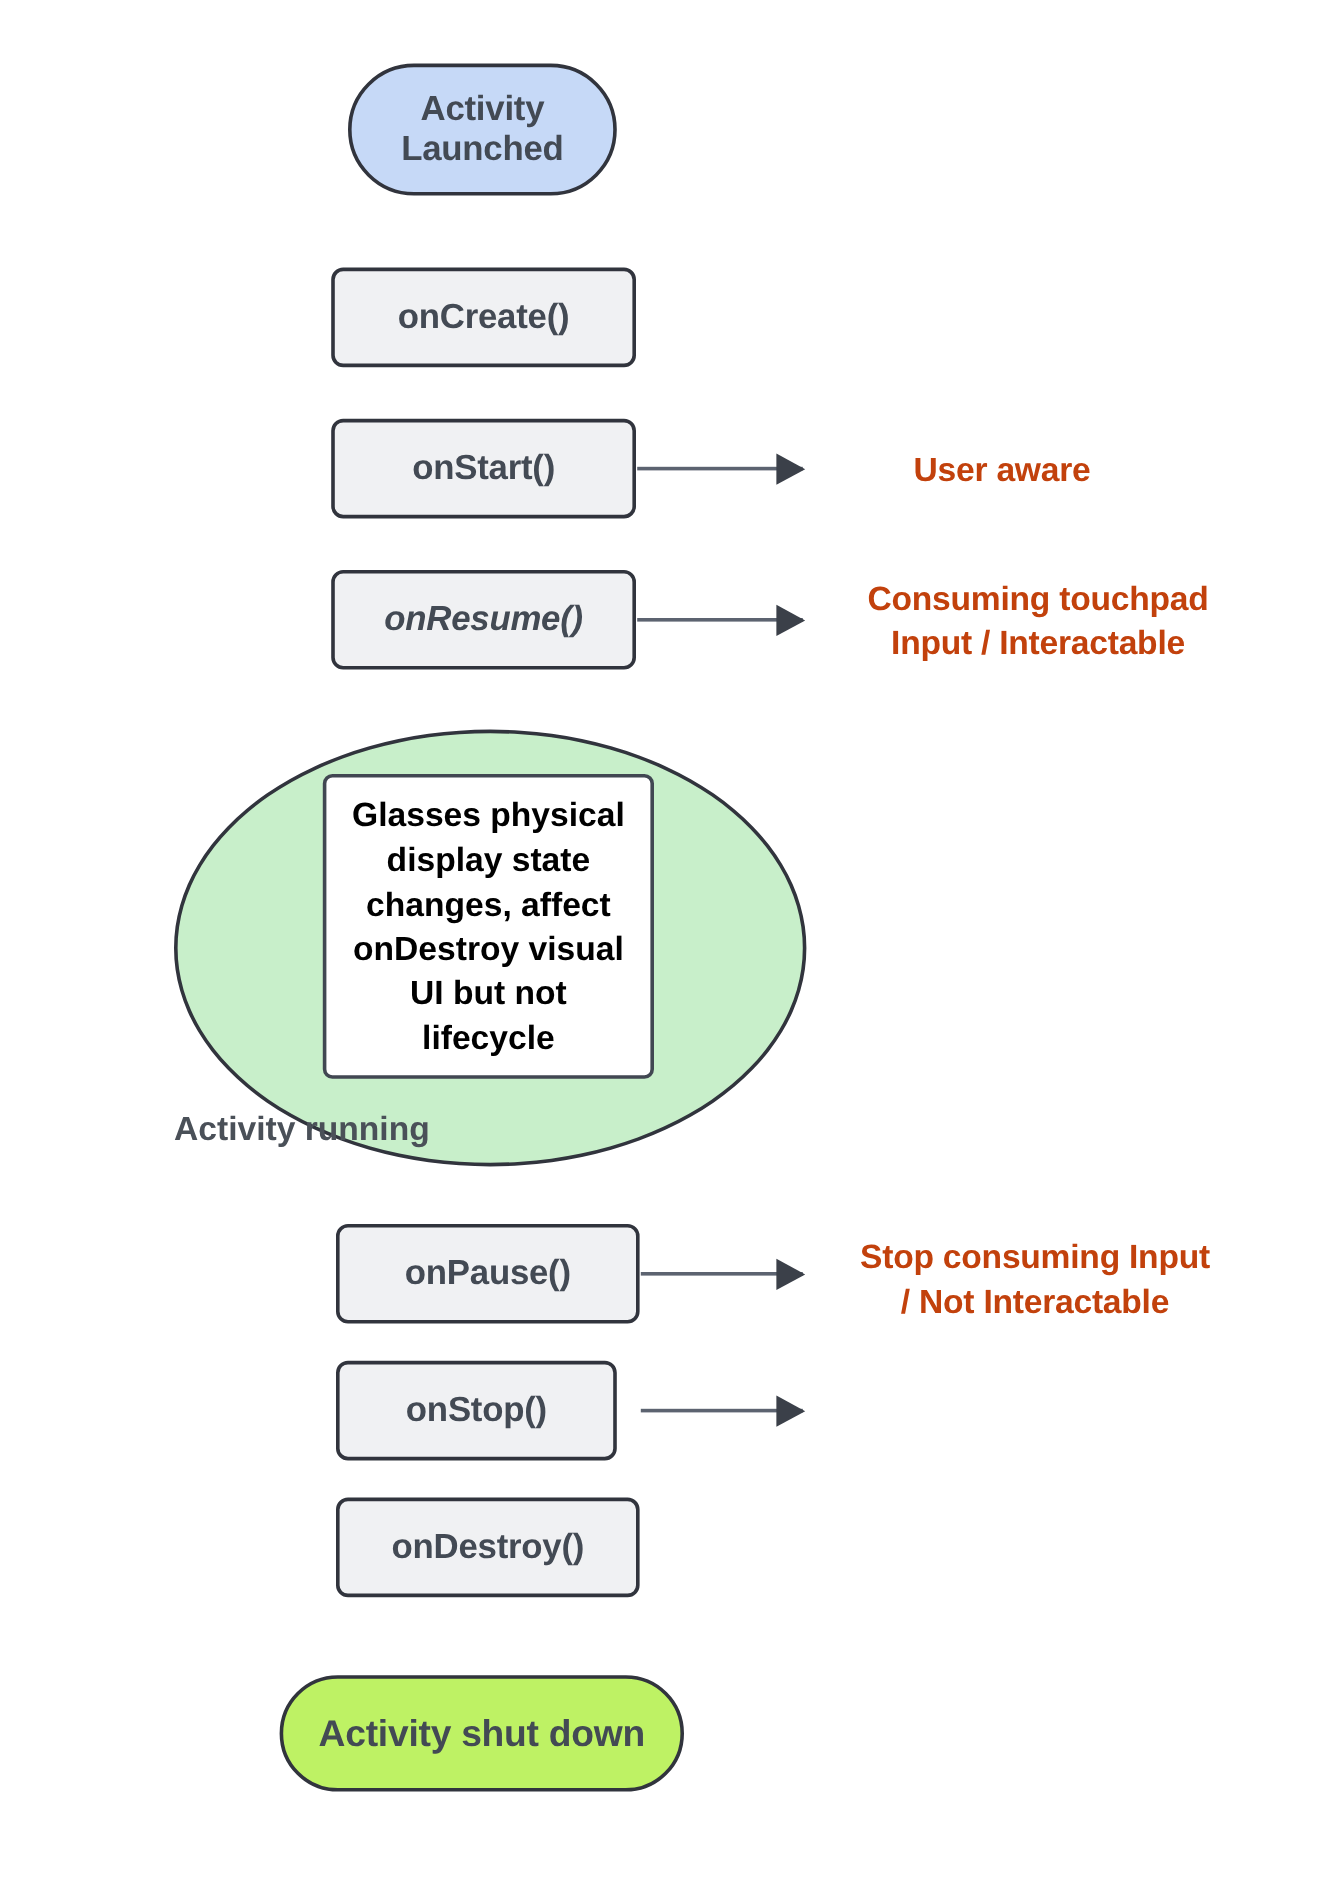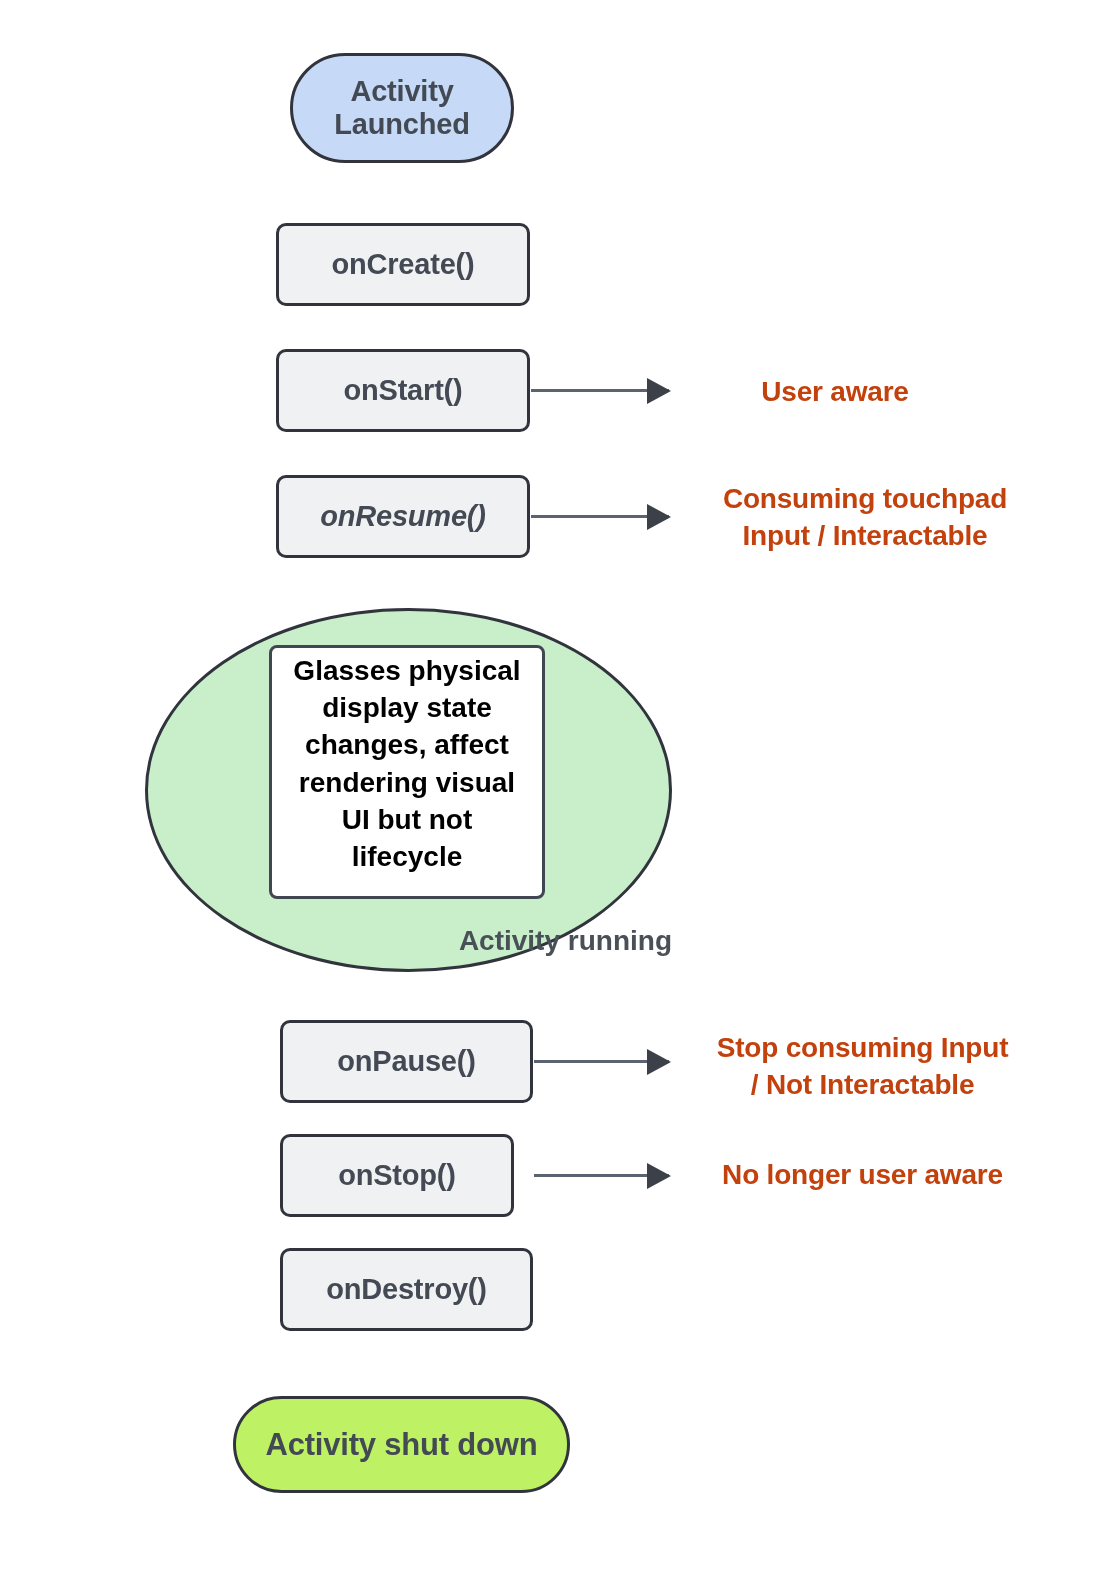--- a/index.html
+++ b/index.html
@@ -57,35 +57,35 @@
   .running-ellipse {
     position: absolute;
     box-sizing: border-box;
     background: #c8efca;
     border: 3px solid #31343d;
     border-radius: 50%;
   }
 
   .running-label {
     position: absolute;
-    text-align: right;
+    text-align: left;
     color: #4a5058;
     font-weight: bold;
     font-size: 28px;
     white-space: nowrap;
   }
 
   .inner-note {
     position: absolute;
     box-sizing: border-box;
     background: #ffffff;
     border: 3px solid #414752;
     border-radius: 8px;
     display: flex;
-    align-items: flex-start;
+    align-items: center;
     justify-content: center;
     text-align: center;
     color: #000000;
     font-weight: bold;
     font-size: 28px;
     line-height: 1.33;
     padding: 4px 6px;
   }
 
   
@@ -151,44 +151,41 @@
     <div>Input / Interactable</div>
   </div>
 
   <div class="running-ellipse" style="left:145px; top:608px; width:527px; height:364px;"></div>
 
   <div class="inner-note" style="left:269px; top:645px; width:276px; height:254px;">
     <div>
       <div>Glasses physical</div>
       <div>display state</div>
       <div>changes, affect</div>
-      <div>rendering visual</div>
+      <div>onDestroy visual</div>
       <div>UI but not</div>
       <div>lifecycle</div>
     </div>
   </div>
 
   <div class="running-label" style="left:145px; top:925px; width:527px;">Activity running</div>
 
   <div class="node lifecycle-box" style="left:280px; top:1020px; width:253px; height:83px;">
     <span>onPause()</span>
   </div>
   <div class="arrow" style="left:534px; top:1060px; width:135px;"></div>
   <div class="annotation" style="left:685px; top:1030px; width:355px;">
     <div>Stop consuming Input</div>
     <div>/ Not Interactable</div>
   </div>
 
   <div class="node lifecycle-box" style="left:280px; top:1134px; width:234px; height:83px;">
     <span>onStop()</span>
   </div>
   <div class="arrow" style="left:534px; top:1174px; width:135px;"></div>
-  <div class="annotation" style="left:690px; top:1157px; width:345px;">
-    <div>No longer user aware</div>
-  </div>
 
   <div class="node lifecycle-box" style="left:280px; top:1248px; width:253px; height:83px;">
     <span>onDestroy()</span>
   </div>
 
   <div class="node pill end-pill" style="left:233px; top:1396px; width:337px; height:97px;">
     <span>Activity shut down</span>
   </div>
 
 </div>

